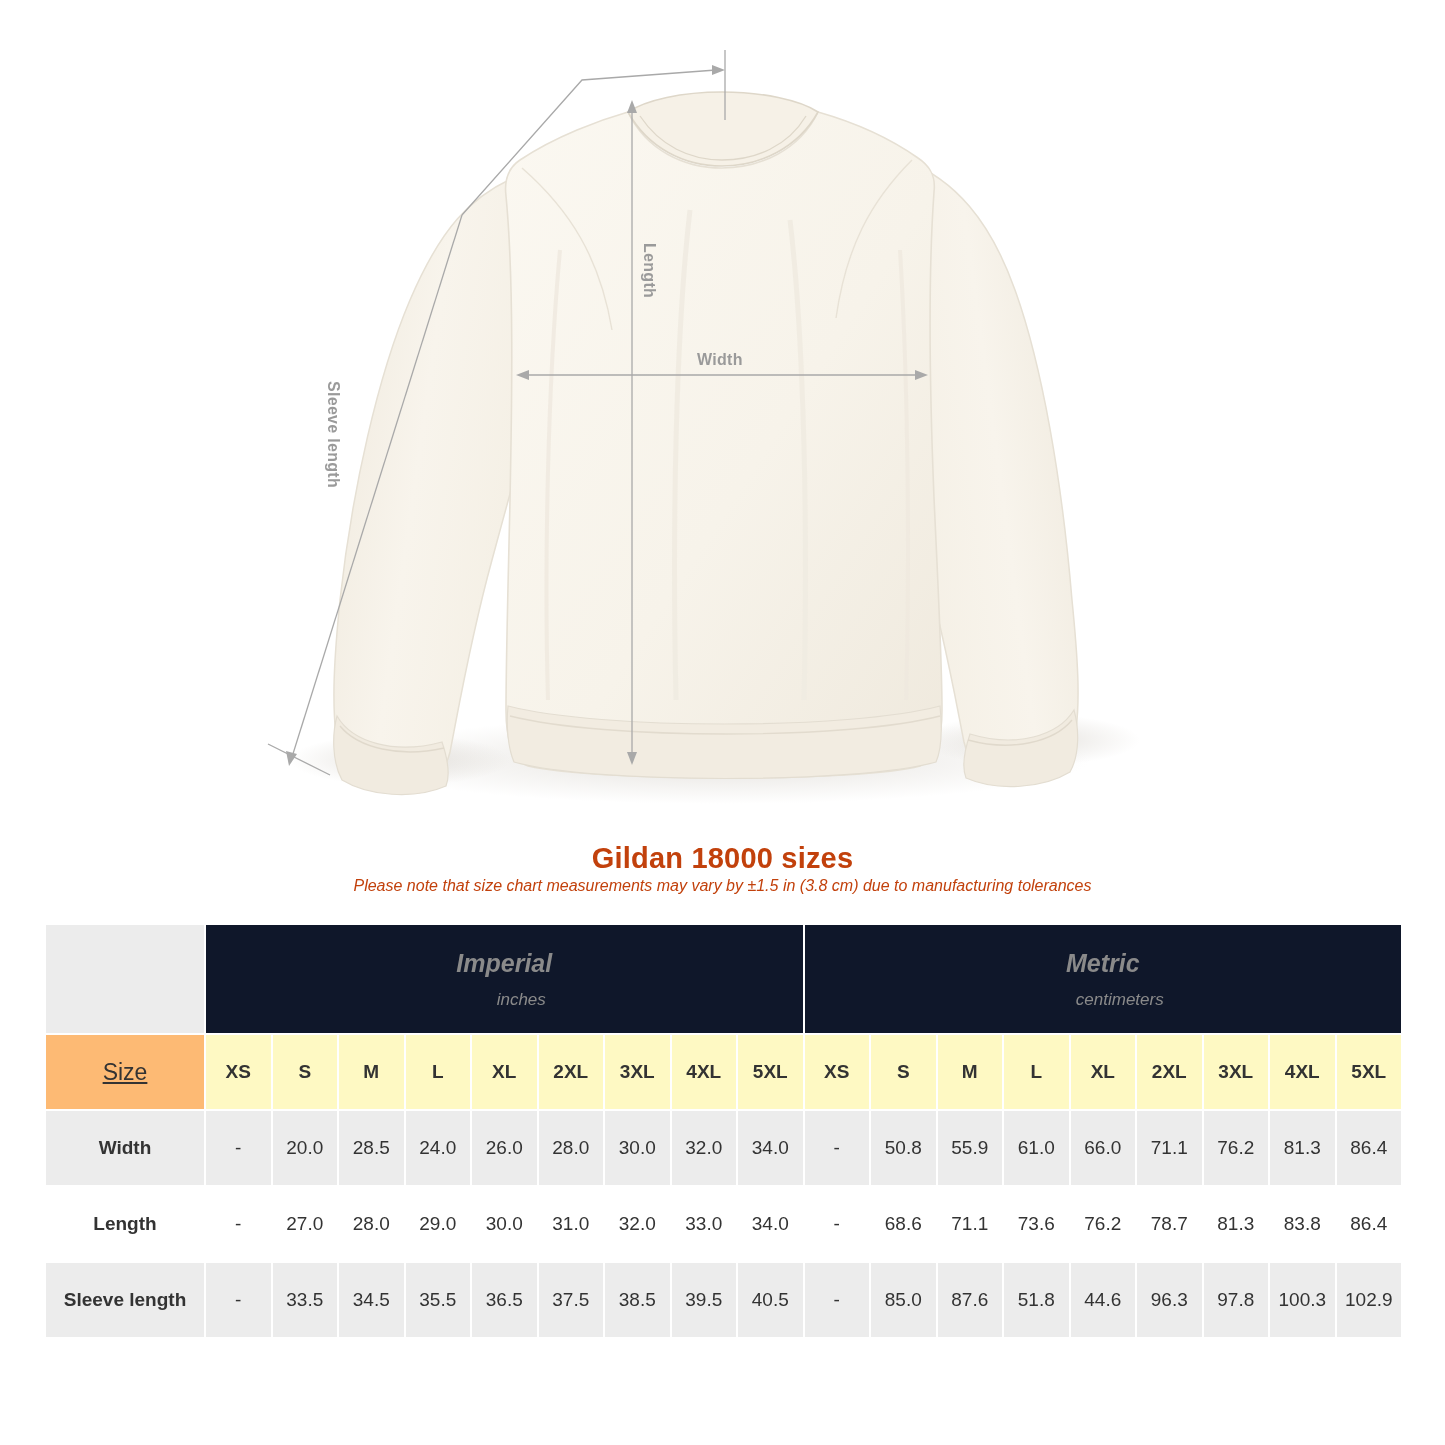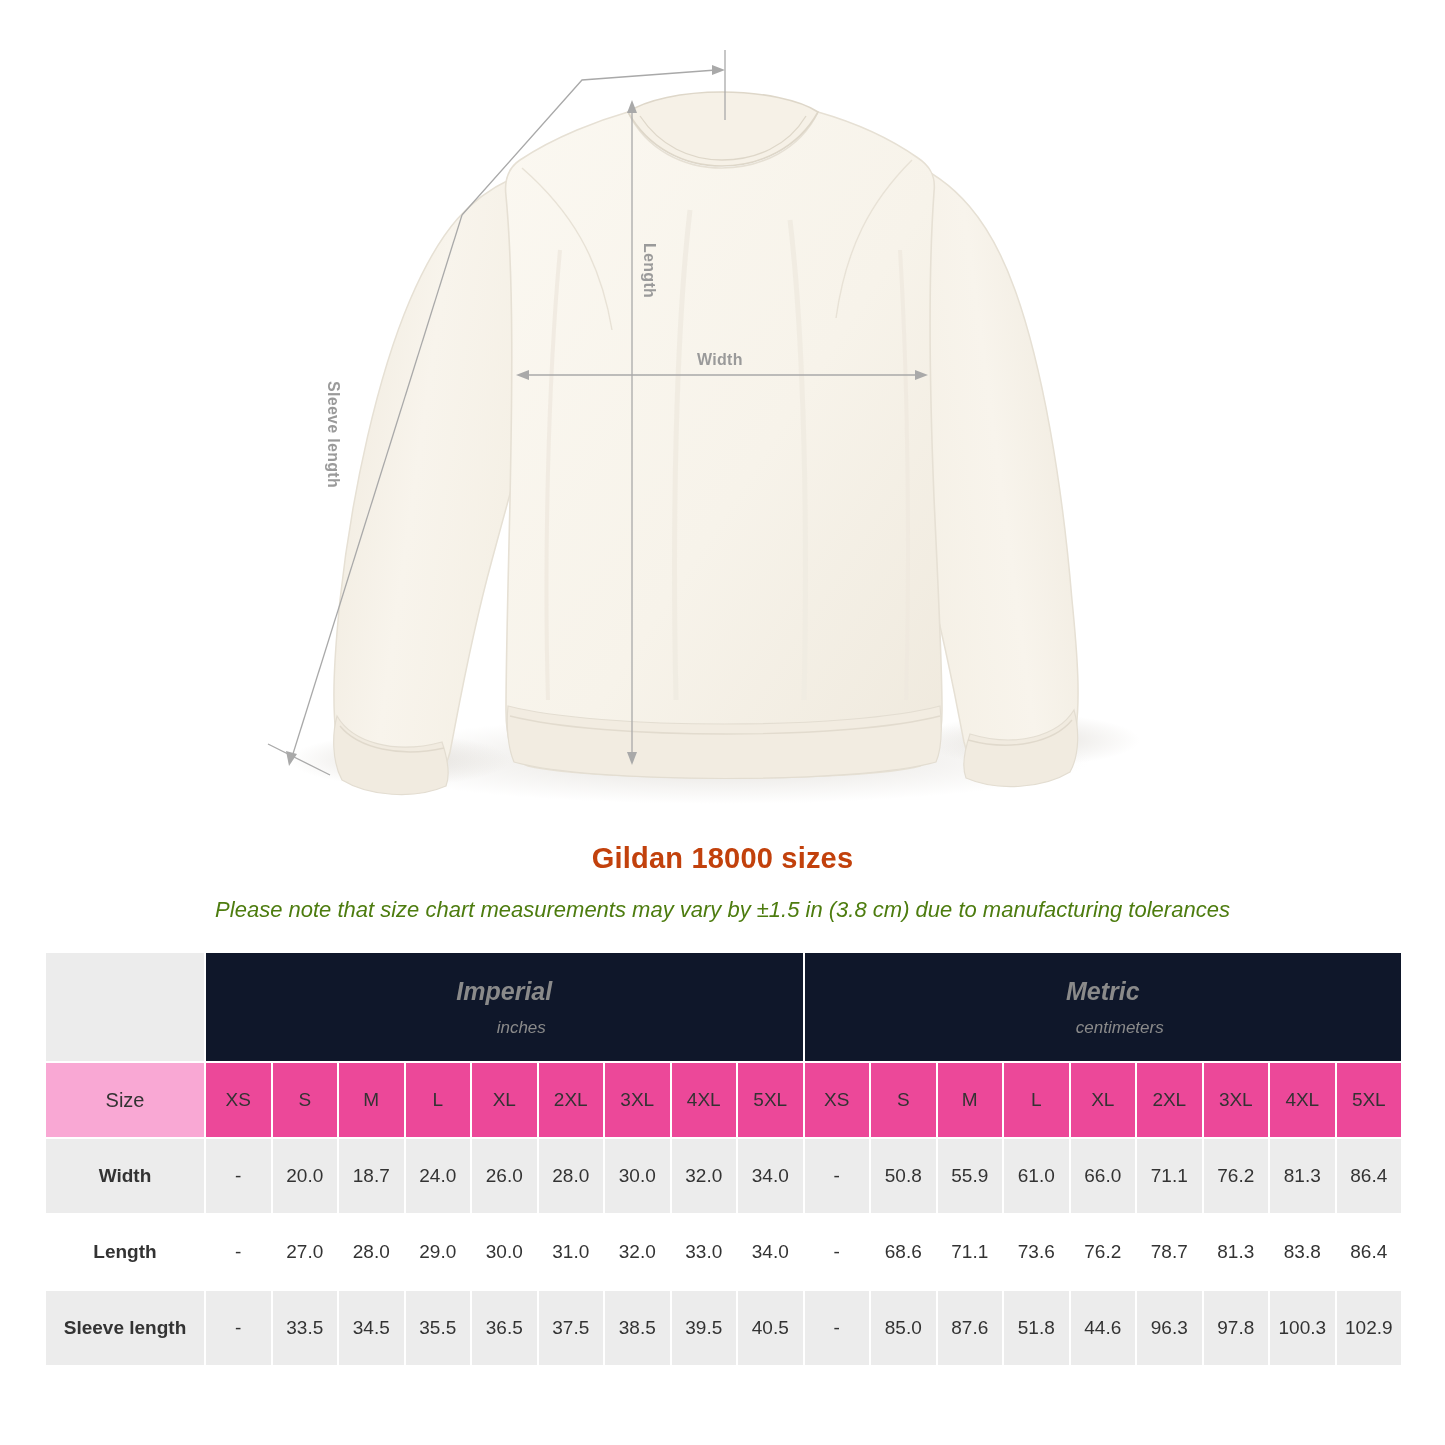--- a/index.html
+++ b/index.html
@@ -58,24 +58,24 @@
     text-align: center;
     margin-top: 12px;
   }
   .chart-title {
     font-size: 29px;
     font-weight: bold;
     color: #c2410c;
     letter-spacing: 0.2px;
   }
   .chart-note {
-    font-size: 22px;
+    font-size: 16px;
     font-style: italic;
-    color: #4d7c0f;
-    margin-top: 22px;
+    color: #c2410c;
+    margin-top: 2px;
   }
 
   
   .table-wrap {
     margin-top: 28px;
     padding: 0 44px;
     box-sizing: border-box;
     width: 1445px;
   }
   table.size-table {
@@ -107,30 +107,32 @@
     font-style: italic;
     color: #8a8a8a;
     margin-top: 12px;
     padding-left: 34px;
   }
   .unit-head-blank {
     background: #ececec;
   }
 
   .hdr-row td {
-    background: #ec4899;
+    background: #fef9c3;
     height: 72px;
     font-size: 19px;
     color: #333;
     vertical-align: middle;
+    font-weight: bold;
   }
   .hdr-row td.rowlabel {
-    background: #f9a8d4;
+    background: #fdba74;
     font-weight: normal;
-    font-size: 20px;
+    font-size: 23px;
+    text-decoration: underline;
   }
   .row-shade td {
     background: #ececec;
     height: 72px;
     vertical-align: middle;
   }
   .row-plain td {
     background: #ffffff;
     height: 72px;
     vertical-align: middle;
@@ -305,21 +307,21 @@
         <td>2XL</td>
         <td>3XL</td>
         <td>4XL</td>
         <td>5XL</td>
       </tr>
 
       <tr class="row-shade">
         <td class="rowlabel">Width</td>
         <td>-</td>
         <td>20.0</td>
-        <td>18.7</td>
+        <td>28.5</td>
         <td>24.0</td>
         <td>26.0</td>
         <td>28.0</td>
         <td>30.0</td>
         <td>32.0</td>
         <td>34.0</td>
         <td>-</td>
         <td>50.8</td>
         <td>55.9</td>
         <td>61.0</td>

